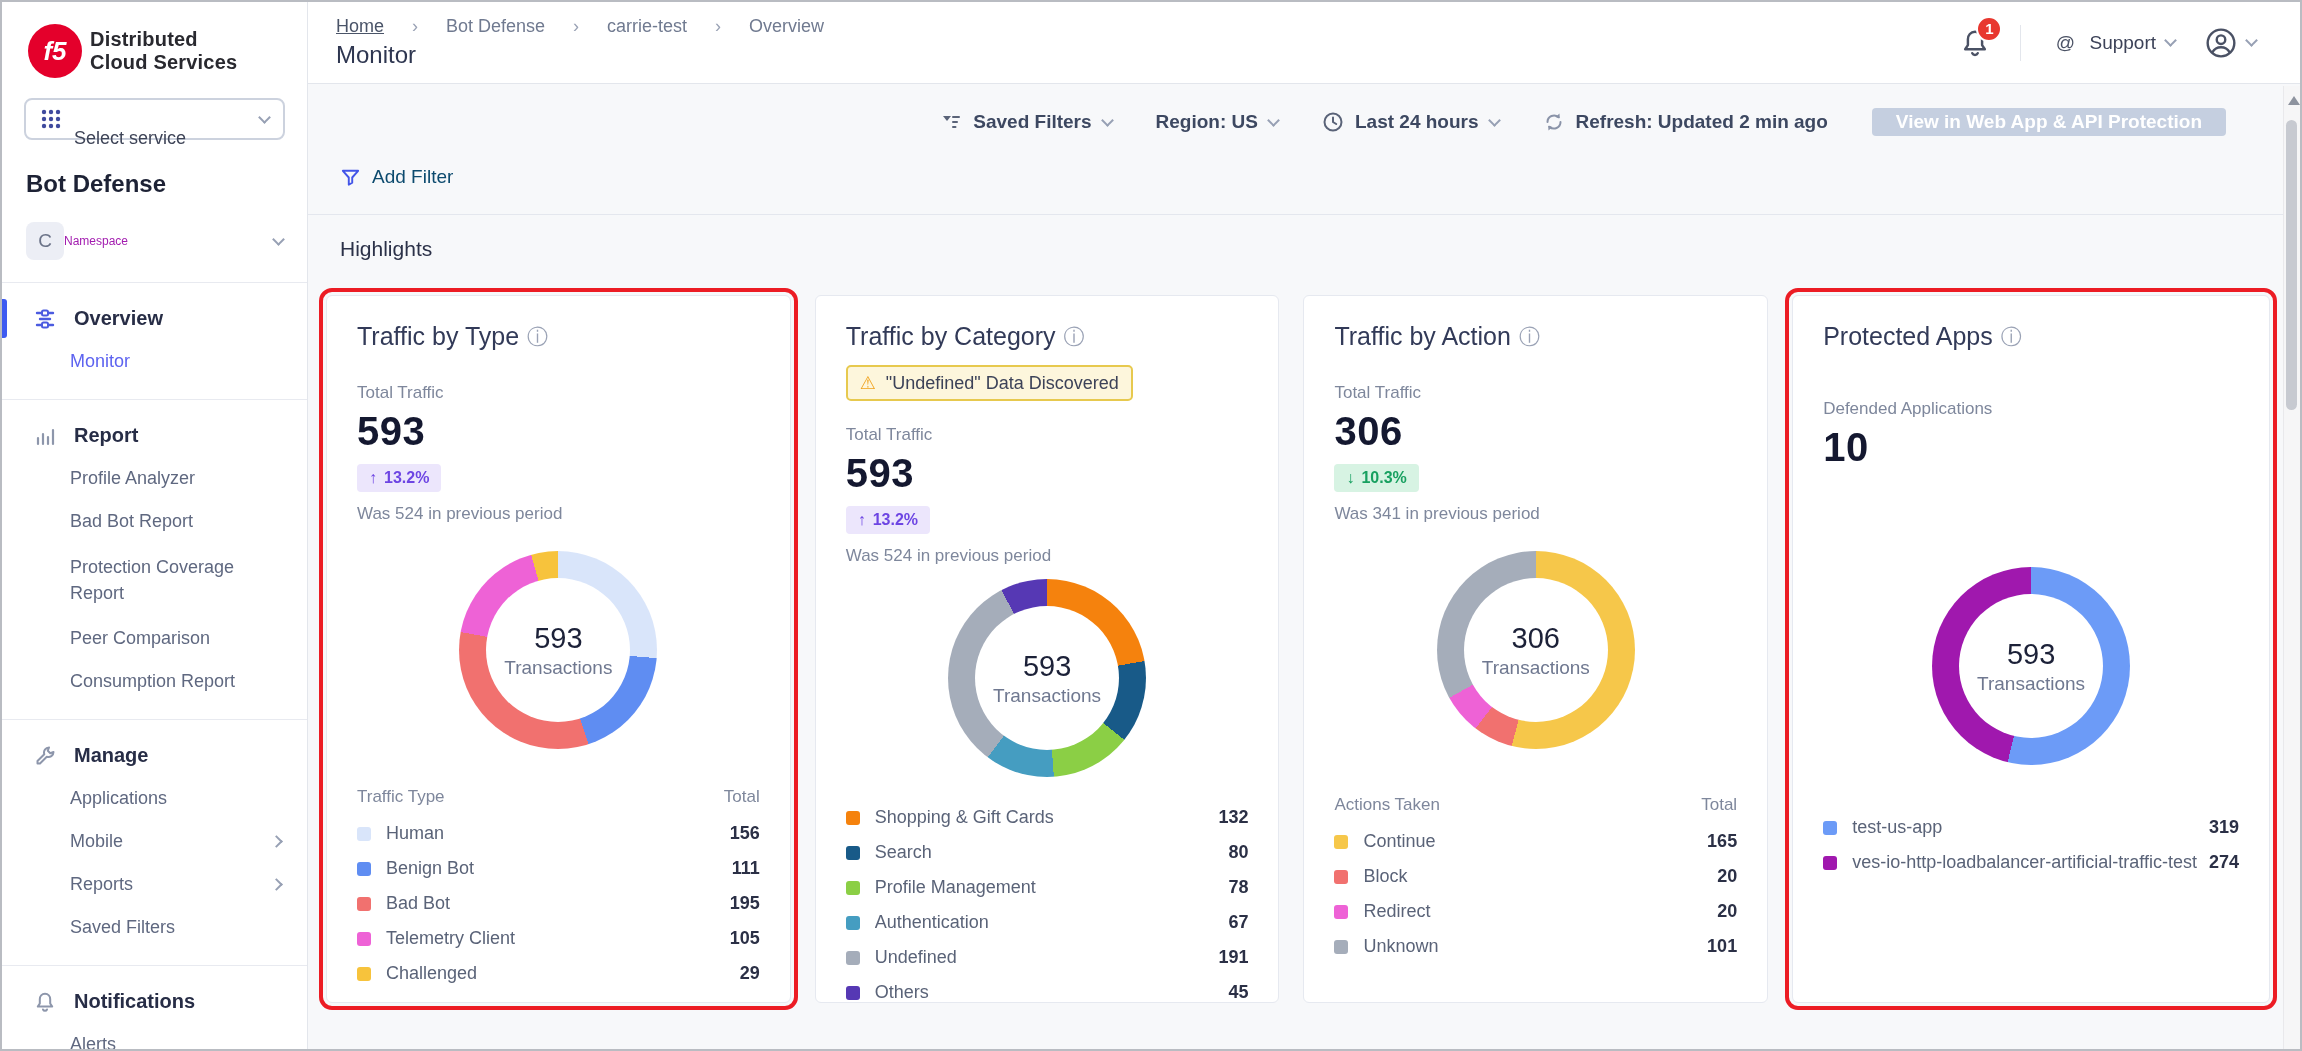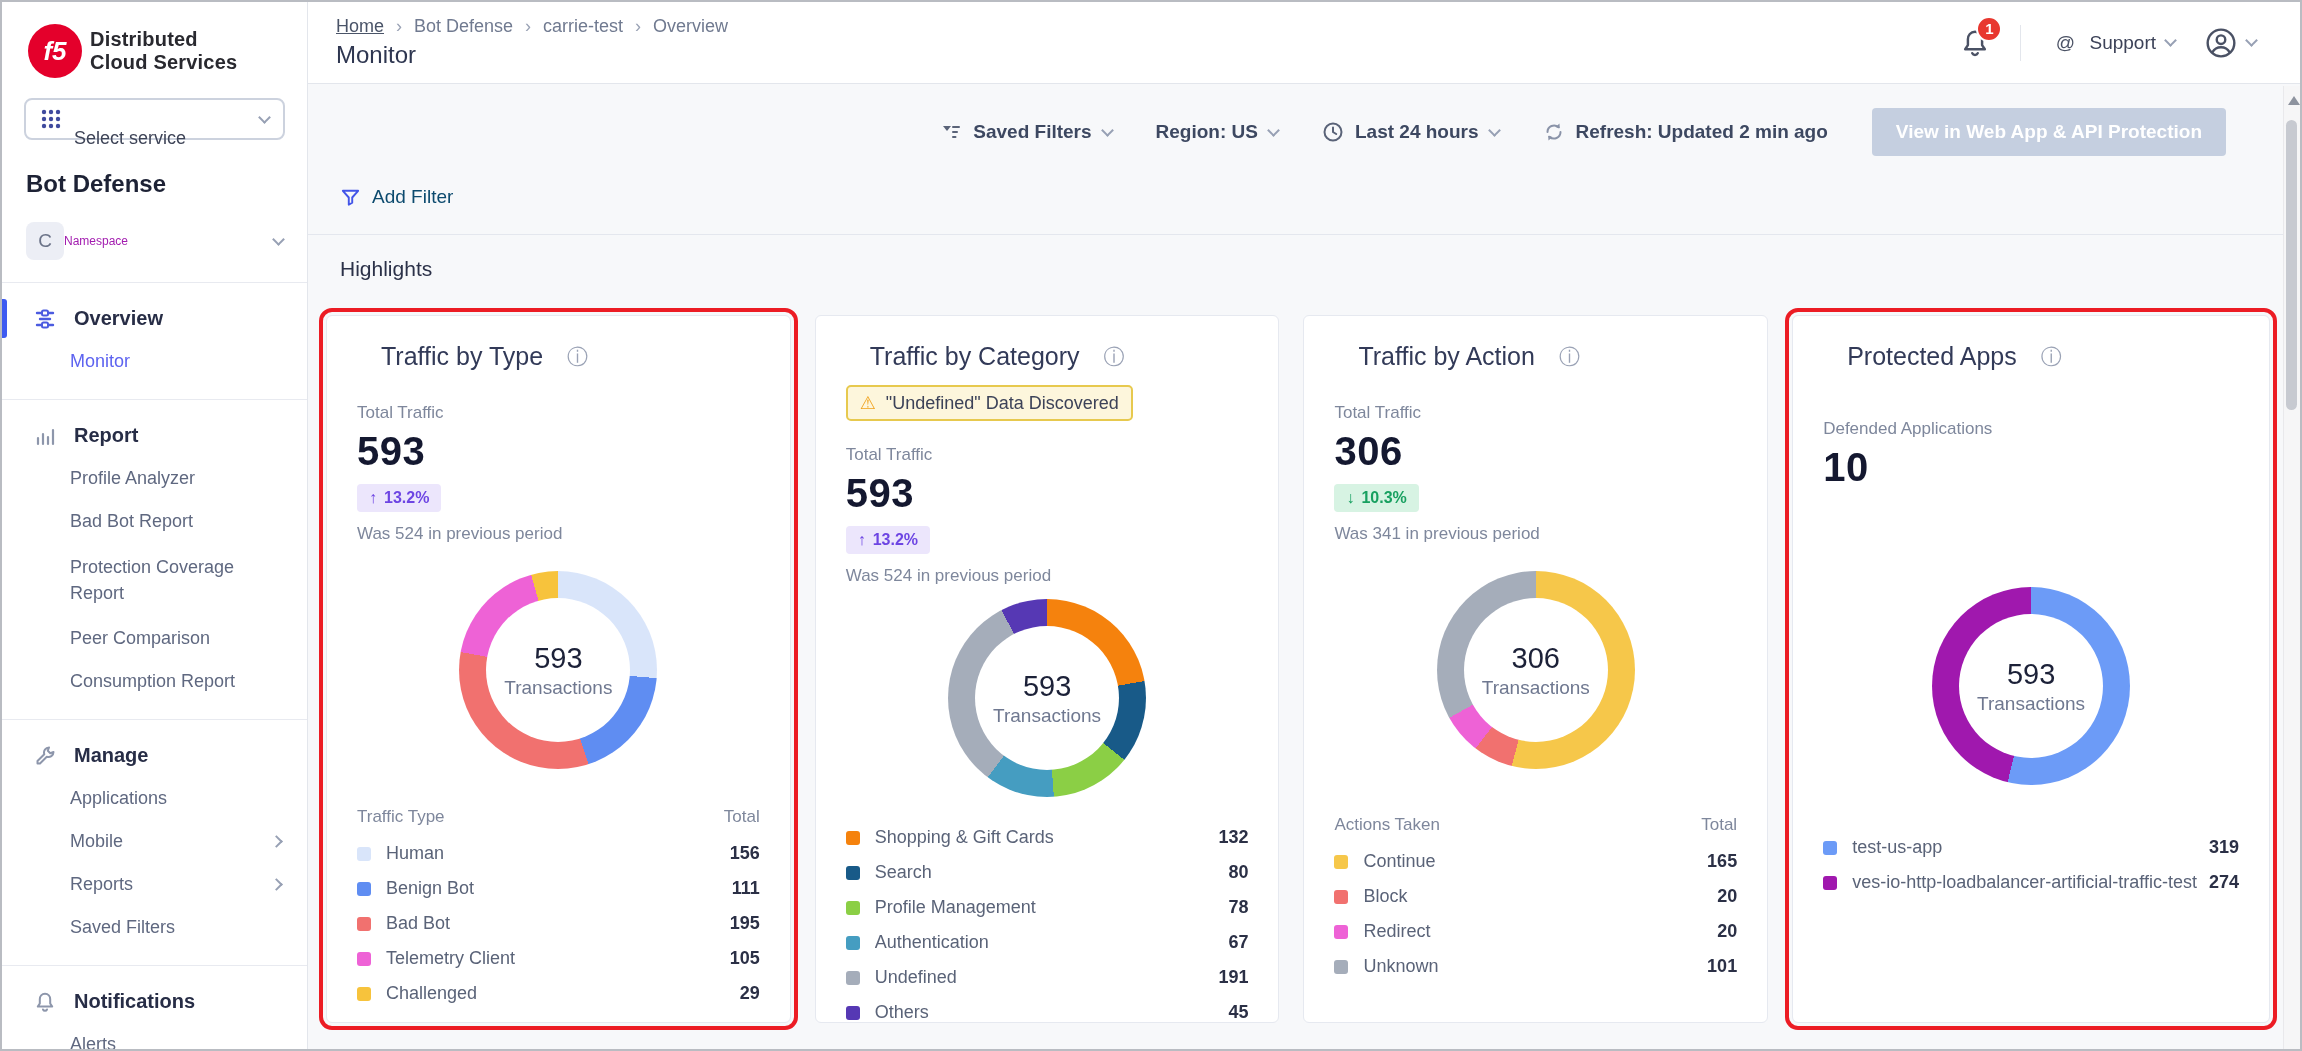--- a/index.html
+++ b/index.html
@@ -32,45 +32,45 @@
   .nav-sub.selected { color:#5d63f0; font-weight:500; }
   .icon16 { width:22px; height:22px; flex-shrink:0; }
 
   
   .chev { display:inline-block; width:9px; height:9px; border-right:2px solid #97a0b4; border-bottom:2px solid #97a0b4; transform:rotate(45deg); margin-top:-4px; }
   .chev.right { transform:rotate(-45deg); margin-top:0; }
 
   
   .main { flex:1; display:flex; flex-direction:column; background:#f7f8fa; position:relative; overflow:hidden; }
   .topbar { height:82px; flex-shrink:0; background:#fff; border-bottom:1px solid #e3e6ec; display:flex; justify-content:space-between; align-items:center; padding:0 44px 0 28px; }
-  .breadcrumb { font-size:18px; color:#707a90; display:flex; gap:12px; align-items:center; }
+  .breadcrumb { font-size:18px; color:#707a90; display:flex; gap:28px; align-items:center; }
   .breadcrumb .home { color:#4a5468; text-decoration:underline; cursor:pointer; }
   .breadcrumb .sep { color:#9aa2b5; }
   .crumb { cursor:pointer; }
   .page-title { font-size:24px; color:#2e3650; margin-top:4px; font-weight:500; }
   .topbar-right { display:flex; align-items:center; gap:30px; }
   .bell-wrap { position:relative; cursor:pointer; }
   .bell-badge { position:absolute; top:-12px; right:-12px; min-width:26px; height:26px; border-radius:13px; background:#e8372f; color:#fff; font-size:15px; font-weight:bold; display:flex; align-items:center; justify-content:center; border:2px solid #fff; }
   .v-sep { width:1px; height:36px; background:#e3e6ec; }
   .support-wrap, .account-wrap { display:flex; align-items:center; gap:10px; cursor:pointer; font-size:19px; color:#3c4258; }
   .at-icon { width:28px; height:28px; border-radius:50%; display:flex; align-items:center; justify-content:center; font-size:19px; color:#4a5164; }
 
   .content { flex:1; position:relative; overflow:hidden; }
   .toolbar { display:flex; align-items:center; justify-content:flex-end; gap:44px; margin:24px 74px 0 0; font-size:19px; font-weight:600; color:#3d4861; }
   .tool-item { display:flex; align-items:center; gap:11px; cursor:pointer; }
-  .view-btn { background:#c5cfe0; color:#fff; font-size:19px; font-weight:600; border:none; border-radius:4px; padding:13px 24px; font-family:inherit; cursor:default; }
+  .view-btn { background:#c5cfe0; color:#fff; font-size:19px; font-weight:600; border:none; border-radius:4px; padding:3px 24px; font-family:inherit; cursor:default; }
   .add-filter { display:flex; align-items:center; gap:11px; color:#0c4a6e; font-size:19px; font-weight:500; margin:30px 0 0 32px; cursor:pointer; width:fit-content; }
   .hr { border-top:1px solid #e4e7ee; margin-top:26px; }
   .section-title { margin:22px 0 0 32px; font-size:21px; font-weight:500; color:#2b3148; }
 
   
   .cards { display:flex; gap:24px; margin:34px 30px 0 18px; }
   .card { flex:1; background:#fff; border:1px solid #e6e9f0; border-radius:6px; padding:26px 30px 20px 30px; height:708px; display:flex; flex-direction:column; }
   .card.annotated { outline:4px solid #ec1c24; outline-offset:3px; }
-  .card-title-row { display:flex; align-items:center; gap:24px;margin-left:24px; }
+  .card-title-row { display:flex; align-items:center; gap:8px; }
   .card-title { font-size:25px; color:#323a58; font-weight:500; }
   .info-icon { font-size:21px; color:#9aa2b5; cursor:pointer; line-height:1; }
   .warn-badge { display:inline-flex; align-items:center; gap:10px; margin-top:14px; background:#fdf6dc; border:2px solid #e7c94e; border-radius:5px; padding:5px 12px; font-size:18px; color:#3c4258; width:fit-content; }
   .warn-glyph { color:#f0a11a; font-size:18px; }
   .stats { margin-top:32px; min-height:148px; }
   .stat-label { font-size:17px; color:#7e879c; }
   .stat-value { font-size:40px; font-weight:bold; color:#141830; margin:6px 0 10px 0; letter-spacing:.5px; }
   .delta { display:inline-flex; align-items:center; gap:7px; font-size:16px; font-weight:bold; border-radius:4px; padding:5px 12px; }
   .delta.purple { background:#ece6fc; color:#6d45e3; }
   .delta.green { background:#d7f3e3; color:#18a060; }

